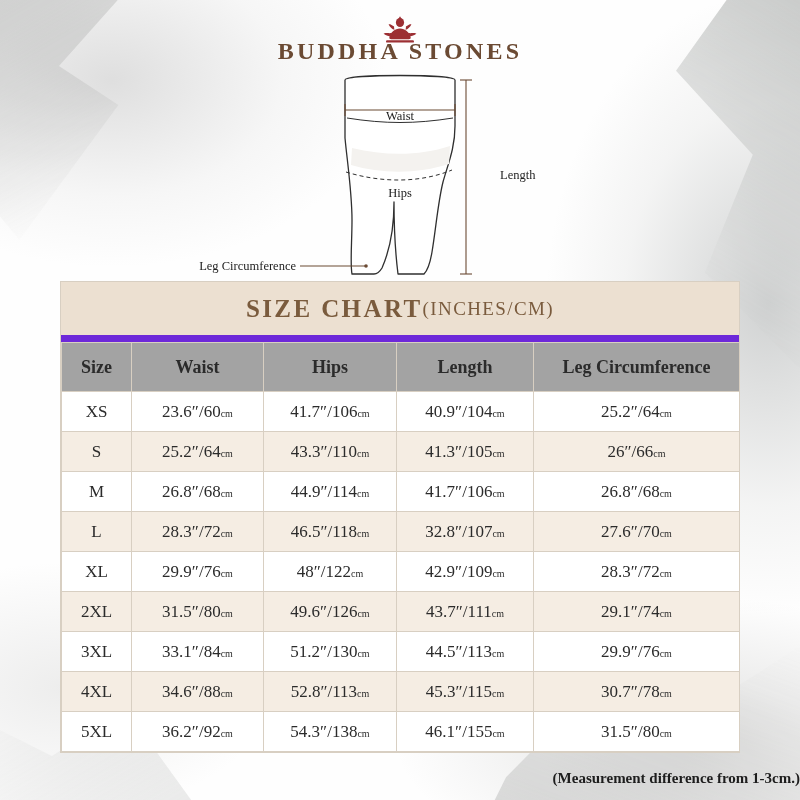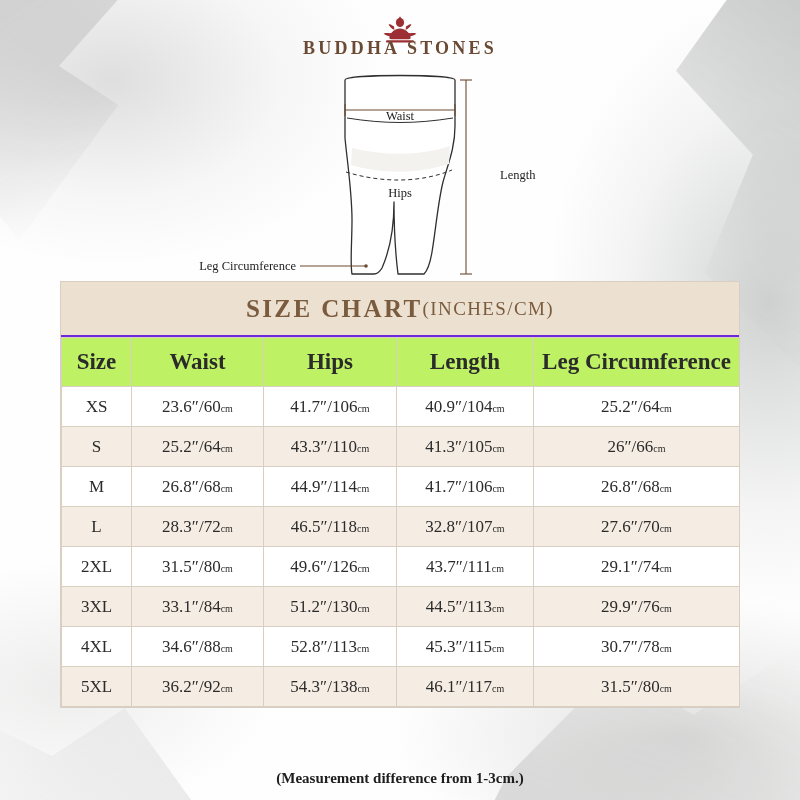--- a/index.html
+++ b/index.html
@@ -65,21 +65,21 @@
   .brand-logo {
     position: absolute;
     left: 50%; top: -4px;
     transform: translateX(-50%);
     width: 58px; height: 42px;
   }
   .brand-name {
     position: absolute;
     left: 0; right: 0; top: 24px;
     font-family: "Liberation Serif", serif;
-    font-size: 18px;
+    font-size: 24px;
     letter-spacing: 3.2px;
     color: #6b4a33;
     font-weight: 700;
   }
 
   
   .diagram {
     position: absolute;
     left: 0; top: 52px;
     width: 800px; height: 230px;
@@ -95,21 +95,21 @@
     box-sizing: border-box;
     background: #ffffff;
   }
   .chart-title {
     height: 53px;
     background: #ece0d1;
     display: flex;
     align-items: center;
     justify-content: center;
     color: #7a5b3d;
-    border-bottom: 2px solid #6d28d9;
+    border-bottom: 7px solid #6d28d9;
   }
   .chart-title .t-main {
     font-size: 25px;
     letter-spacing: 2.4px;
     font-weight: 700;
   }
   .chart-title .t-sub {
     font-size: 19px;
     letter-spacing: 1.4px;
     font-weight: 400;
@@ -121,41 +121,41 @@
   }
   table.size-table th,
   table.size-table td {
     border: 1px solid #d8cfc2;
     text-align: center;
     color: #2b2b2b;
     font-family: "Liberation Serif", serif;
   }
   table.size-table th {
     height: 46px;
-    font-size: 23px;
+    font-size: 18px;
     font-weight: 700;
-    background: #bef264;
+    background: #a3a3a3;
   }
   table.size-table td {
     height: 37px;
     font-size: 17px;
   }
   table.size-table tbody tr:nth-child(even) td {
     background: #f5ede3;
   }
   table.size-table tbody tr:nth-child(odd) td {
     background: #ffffff;
   }
   td.size-cell { font-size: 16px; }
   .unit { font-size: 10px; }
   .footnote {
     position: absolute;
     left: 0; right: 0;
     top: 770px;
-    text-align: center;
+    text-align: right;
     font-size: 15px;
     font-weight: 700;
     color: #1d1d1d;
   }
   col.c-size   { width: 70px; }
   col.c-waist  { width: 132px; }
   col.c-hips   { width: 133px; }
   col.c-length { width: 137px; }
   col.c-leg    { width: 206px; }
 </style>
@@ -283,20 +283,27 @@
             <td><span>26.8″/68</span><span class="unit">cm</span></td>
           </tr>
           <tr>
             <td class="size-cell">L</td>
             <td><span>28.3″/72</span><span class="unit">cm</span></td>
             <td><span>46.5″/118</span><span class="unit">cm</span></td>
             <td><span>32.8″/107</span><span class="unit">cm</span></td>
             <td><span>27.6″/70</span><span class="unit">cm</span></td>
           </tr>
           <tr>
+            <td class="size-cell">XL</td>
+            <td><span>29.9″/76</span><span class="unit">cm</span></td>
+            <td><span>48″/122</span><span class="unit">cm</span></td>
+            <td><span>42.9″/109</span><span class="unit">cm</span></td>
+            <td><span>28.3″/72</span><span class="unit">cm</span></td>
+          </tr>
+          <tr>
             <td class="size-cell">2XL</td>
             <td><span>31.5″/80</span><span class="unit">cm</span></td>
             <td><span>49.6″/126</span><span class="unit">cm</span></td>
             <td><span>43.7″/111</span><span class="unit">cm</span></td>
             <td><span>29.1″/74</span><span class="unit">cm</span></td>
           </tr>
           <tr>
             <td class="size-cell">3XL</td>
             <td><span>33.1″/84</span><span class="unit">cm</span></td>
             <td><span>51.2″/130</span><span class="unit">cm</span></td>
@@ -307,21 +314,21 @@
             <td class="size-cell">4XL</td>
             <td><span>34.6″/88</span><span class="unit">cm</span></td>
             <td><span>52.8″/113</span><span class="unit">cm</span></td>
             <td><span>45.3″/115</span><span class="unit">cm</span></td>
             <td><span>30.7″/78</span><span class="unit">cm</span></td>
           </tr>
           <tr>
             <td class="size-cell">5XL</td>
             <td><span>36.2″/92</span><span class="unit">cm</span></td>
             <td><span>54.3″/138</span><span class="unit">cm</span></td>
-            <td><span>46.1″/117</span><span class="unit">cm</span></td>
+            <td><span>46.1″/155</span><span class="unit">cm</span></td>
             <td><span>31.5″/80</span><span class="unit">cm</span></td>
           </tr>
         </tbody>
     </table>
   </div>
 
   <div class="footnote">(Measurement difference from 1-3cm.)</div>
 </div>
 
 </body></html>

